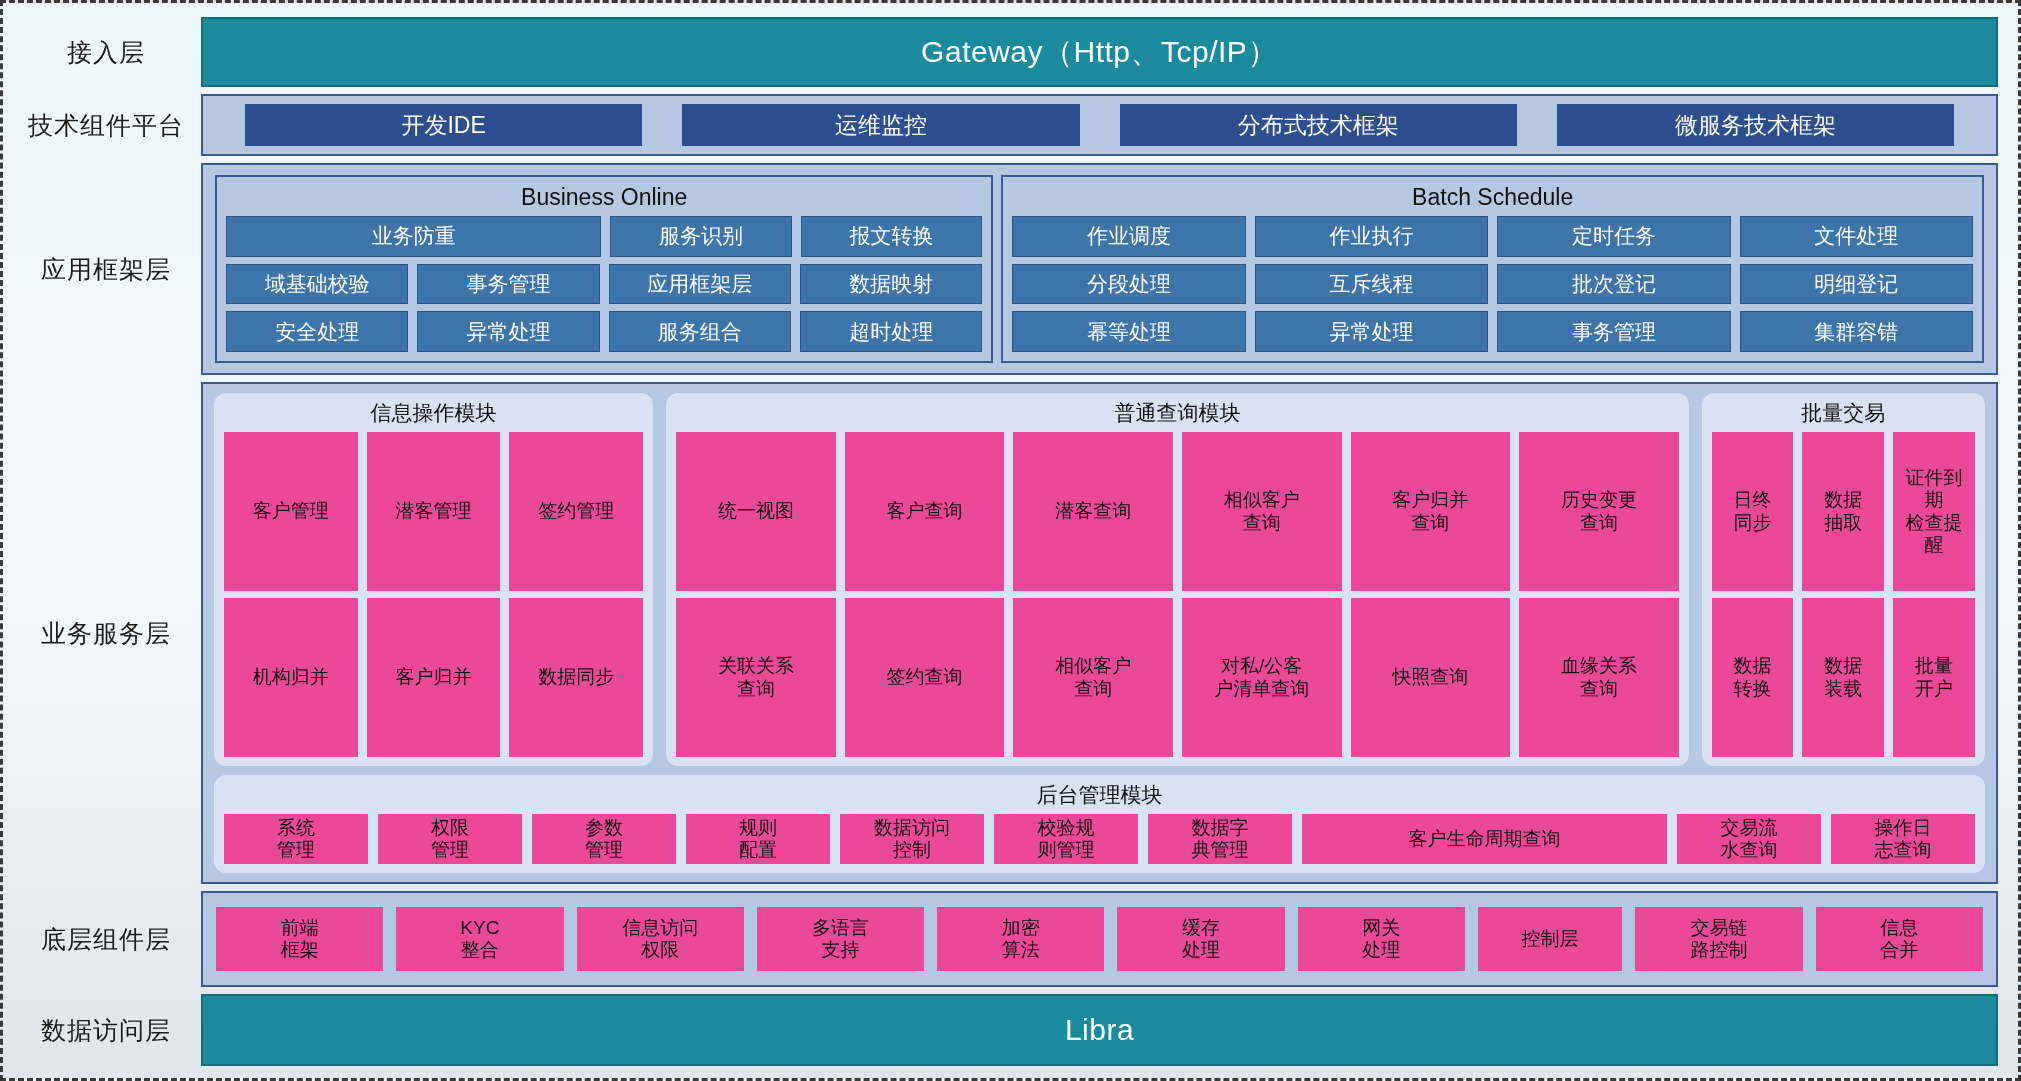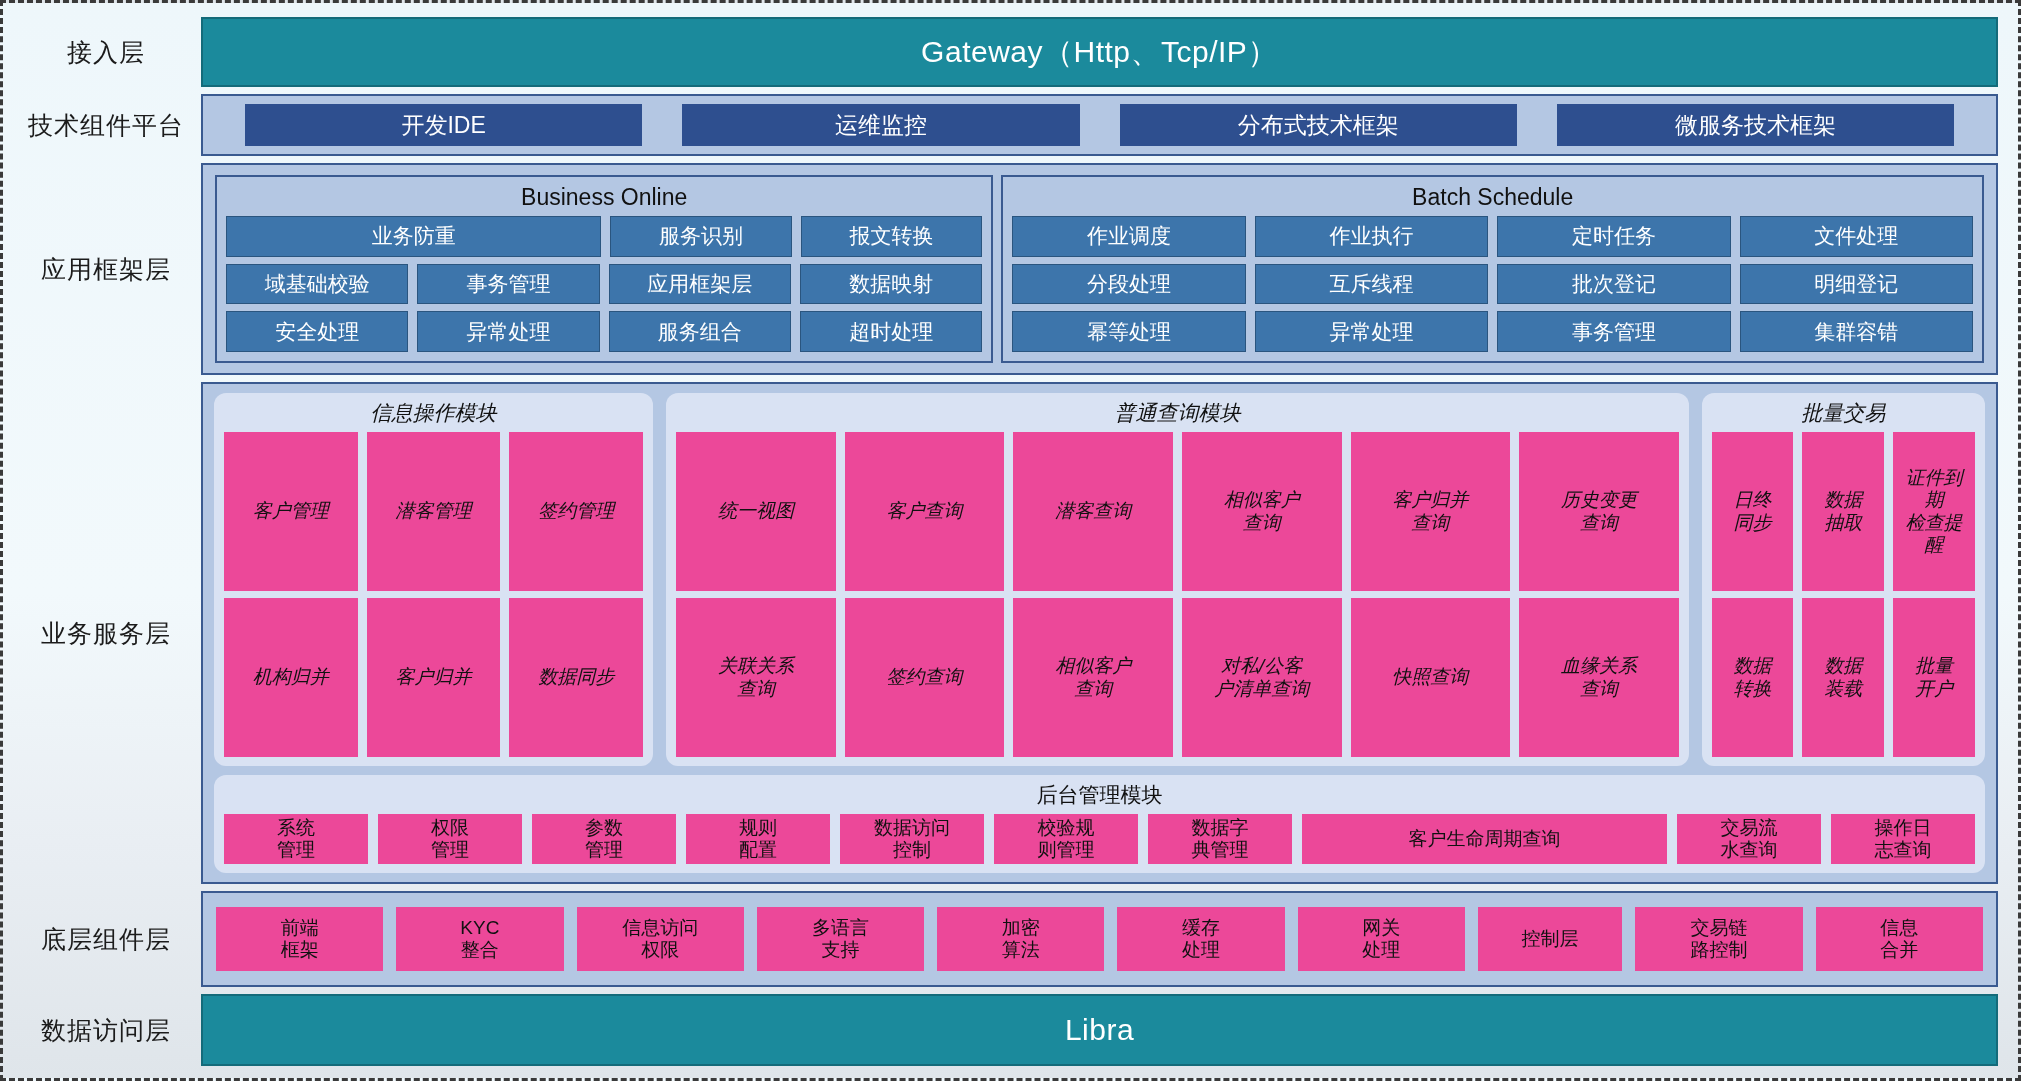--- a/index.html
+++ b/index.html
@@ -100,21 +100,21 @@
 
   
   .biz-row { flex: 1 1 auto; }
   .biz-outer {
     flex: 1 1 auto;
     background: #b4c7e3;
     border: 2px solid #3a5a90;
     display: flex; flex-direction: column;
     padding: 9px 11px; gap: 9px;
   }
-  .biz-top { display: flex; gap: 13px; flex: 1 1 auto; font-style: italic; }
+  .biz-top { display: flex; gap: 13px; flex: 1 1 auto; }
   .mod {
     background: #d9e2f3;
     border-radius: 12px;
     display: flex; flex-direction: column;
     padding: 3px 10px 9px 10px;
   }
   .mod-title { text-align: center; font-size: 21px; color: #111; padding: 3px 0 5px 0; }
   .mod-grid { display: flex; flex-direction: column; gap: 7px; flex: 1 1 auto; }
   .mod-line { display: flex; gap: 9px; flex: 1 1 0; }
   .cell {

